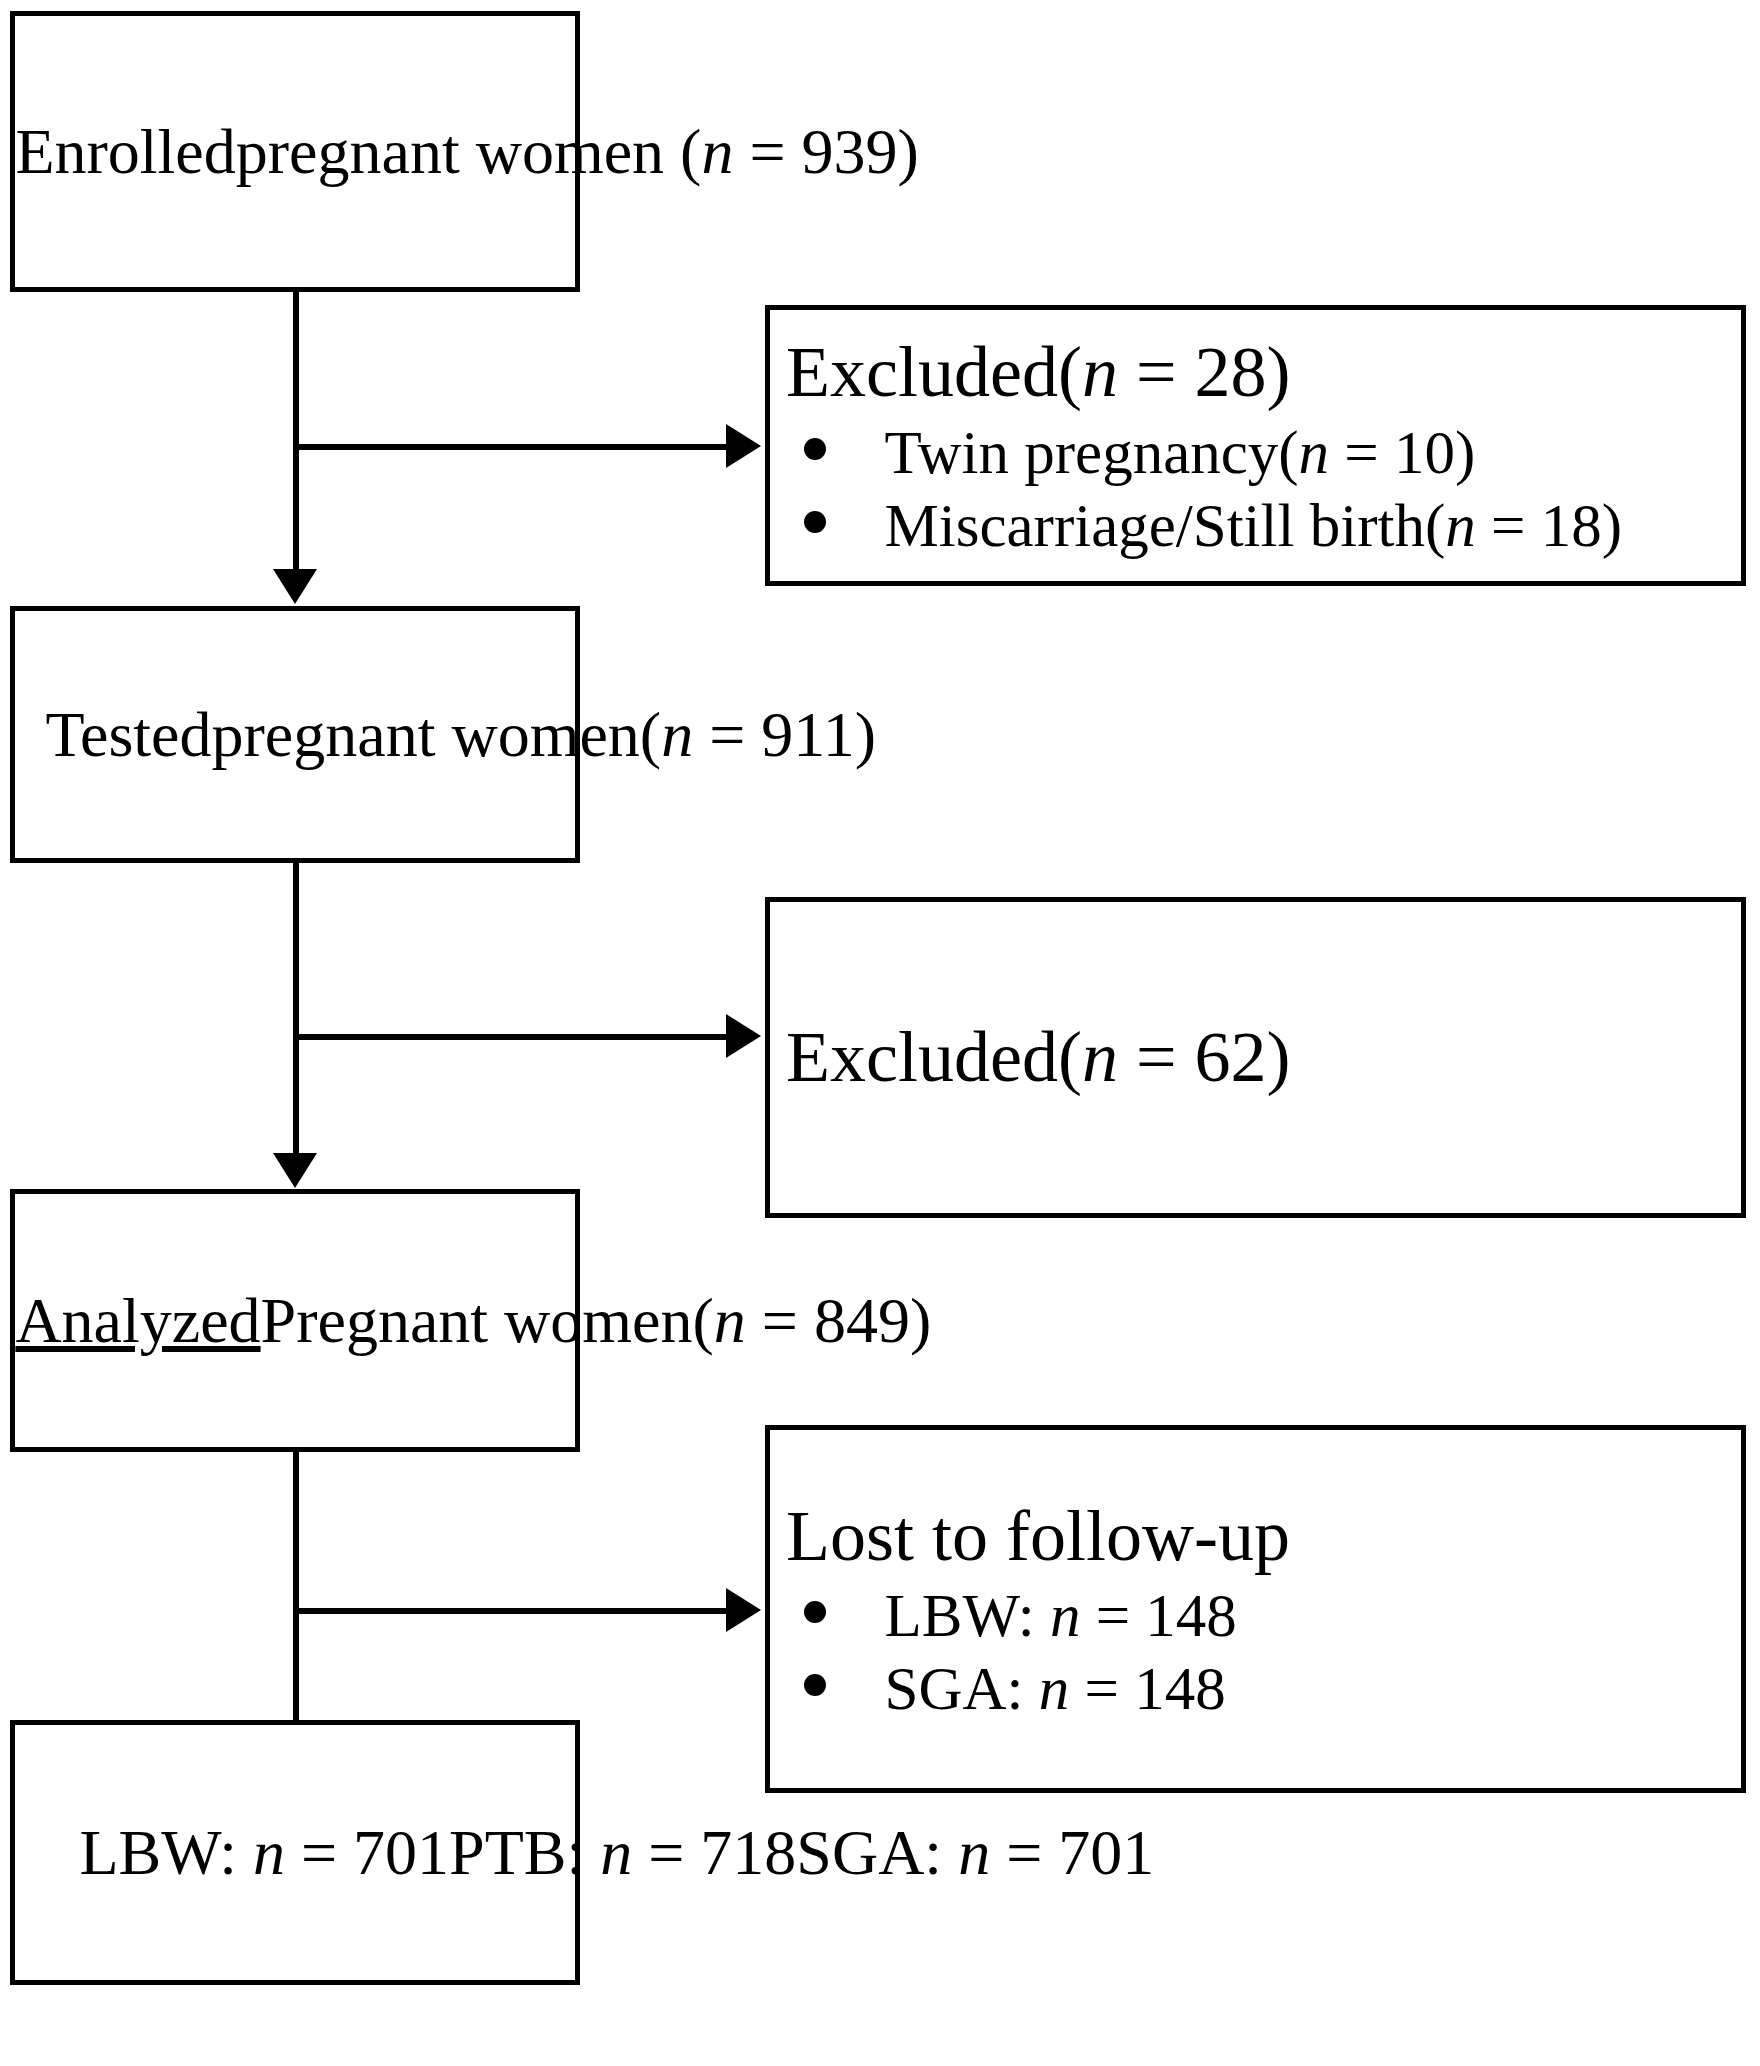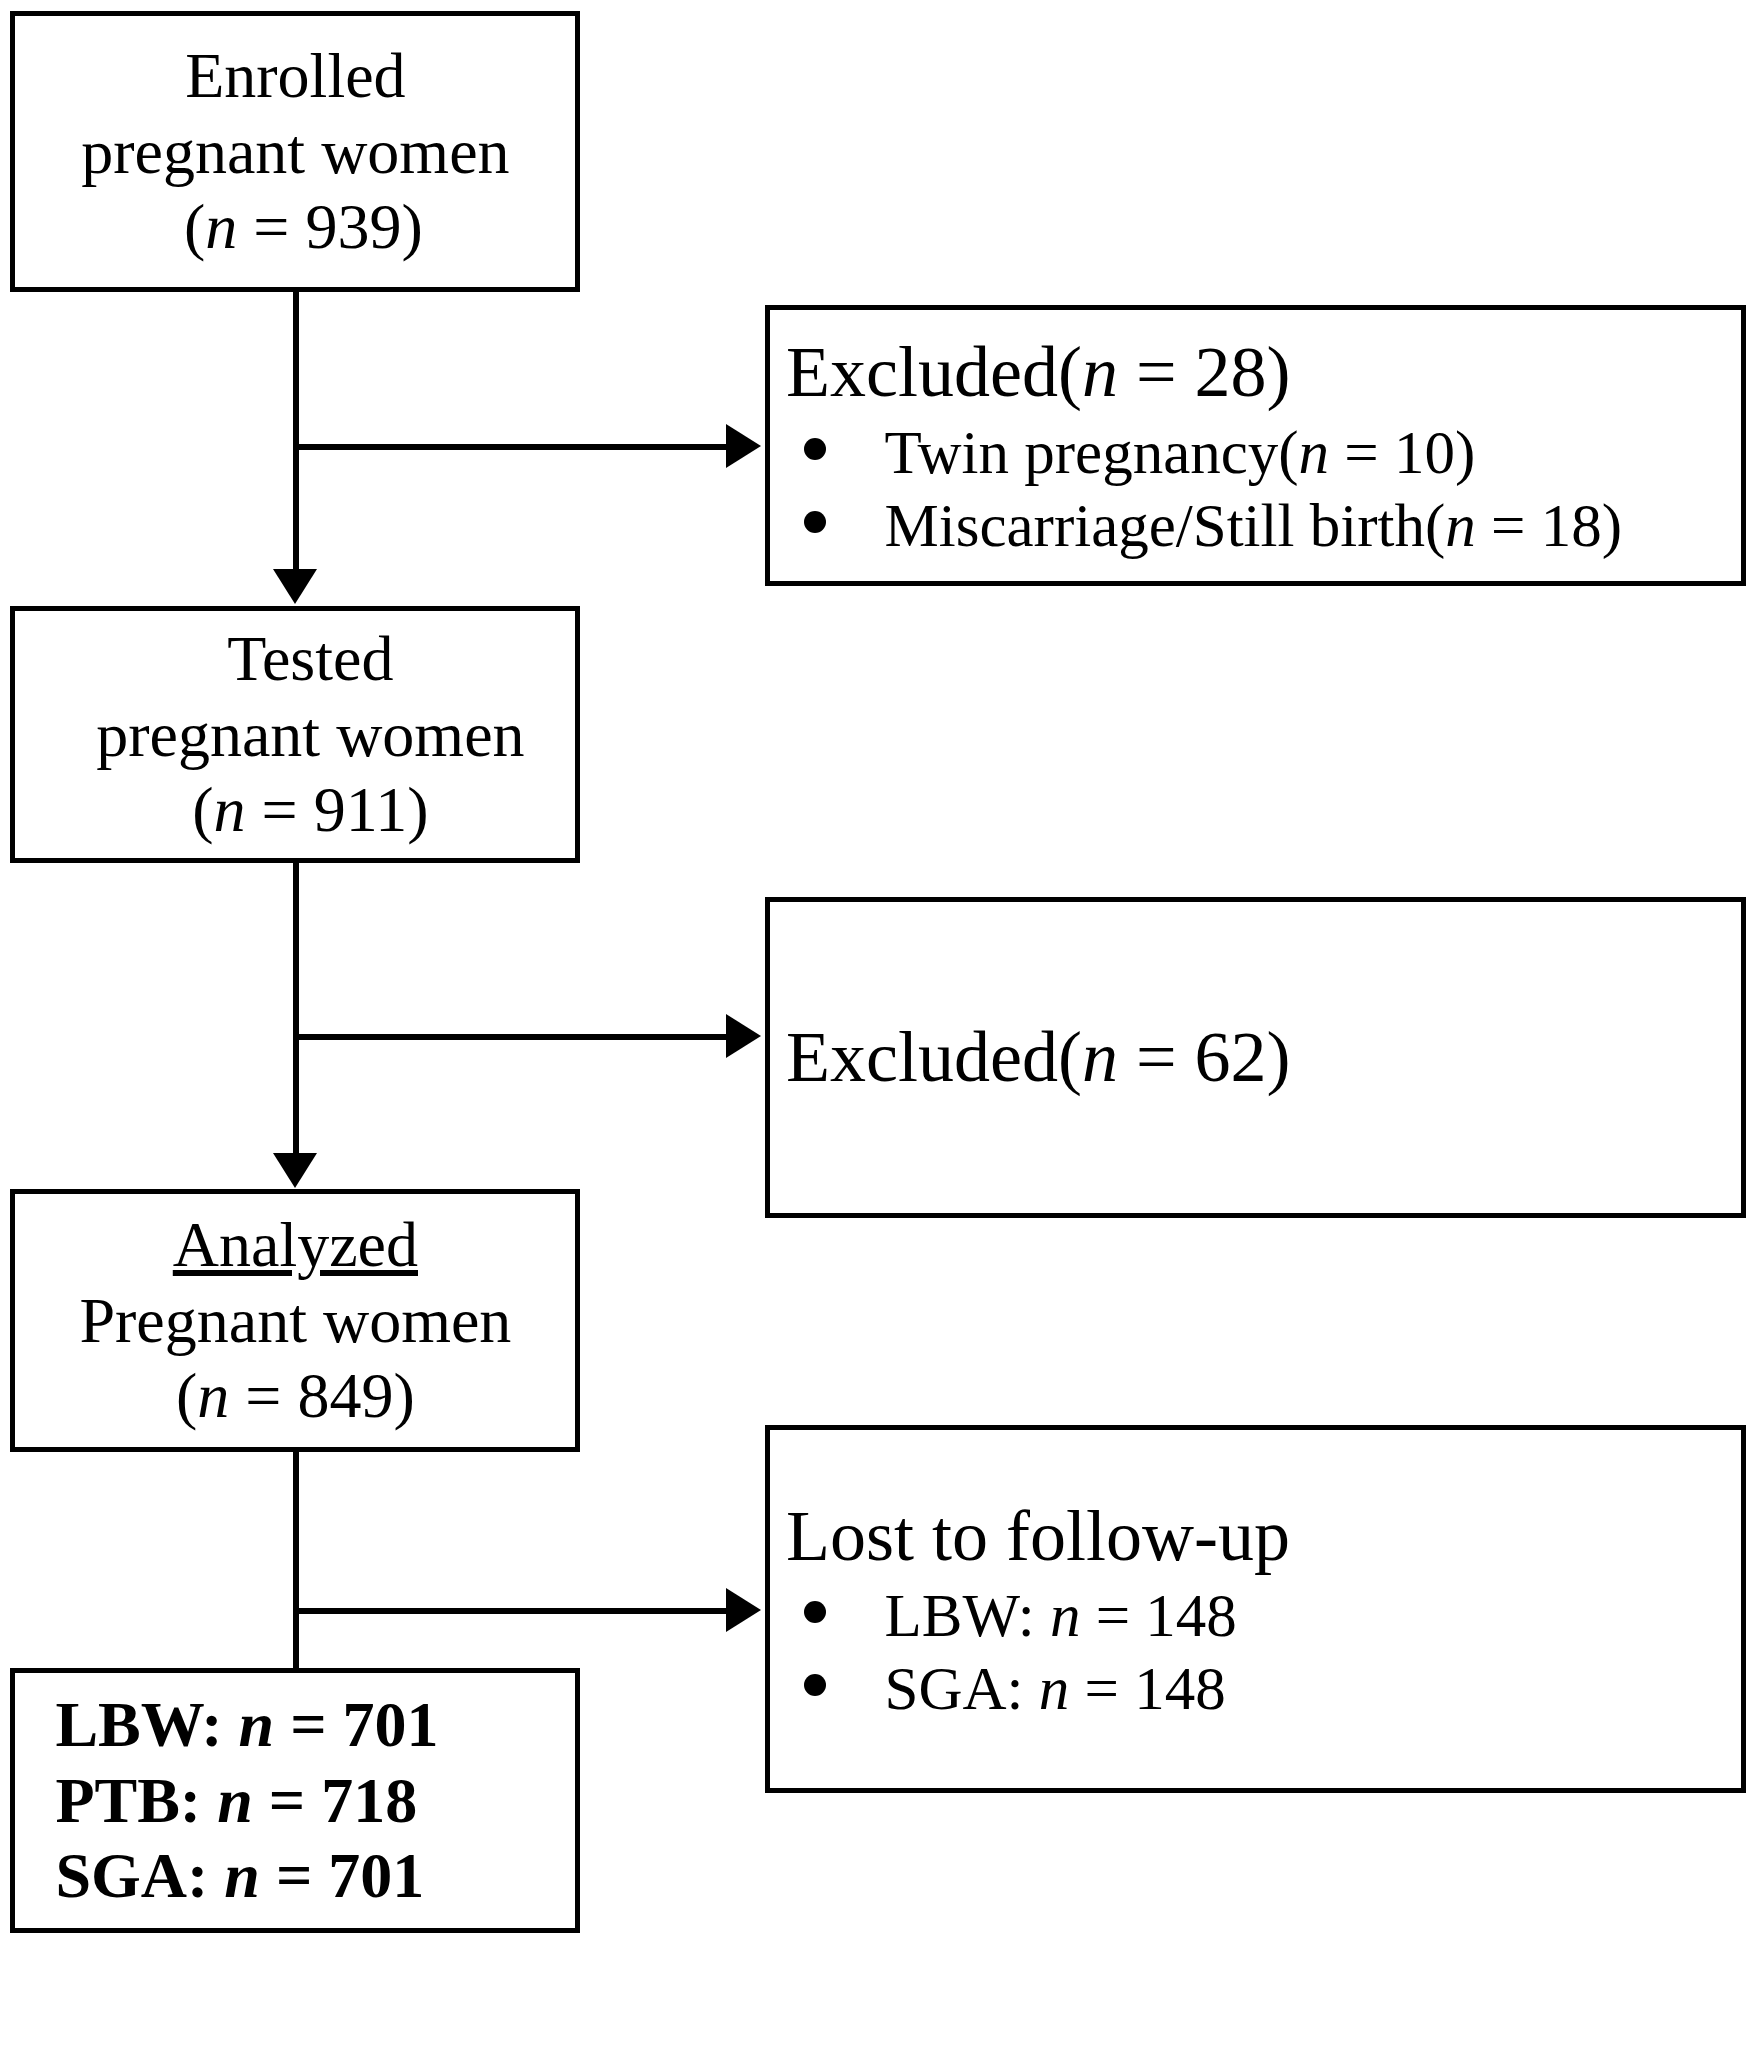--- a/index.html
+++ b/index.html
@@ -39,21 +39,21 @@
     position: absolute;
     font-size: 61px;
     line-height: 1.18;
     white-space: pre;
   }
   .line.big {
     font-size: 64px;
   }
   .stack {
     display: flex;
-    flex-direction: column;
+    flex-direction: row;
     width: 100%;
   }
   .stack .line {
     position: static;
   }
   .ital {
     font-style: italic;
   }
   
   .blist {
@@ -186,21 +186,21 @@
         <span class="bullet"></span>
         <span><span>LBW: </span><span class="ital">n</span><span> = 148</span></span>
       </div>
       <div class="brow">
         <span class="bullet"></span>
         <span><span>SGA: </span><span class="ital">n</span><span> = 148</span></span>
       </div>
     </div>
   </div>
 
-  <div class="node lefty" style="left:10.4px; top:1668px; width:570px; height:265px; padding-left:40px;font-weight:bold;">
+  <div class="node lefty" style="left:10.4px; top:1720px; width:570px; height:265px; padding-left:64px;">
     <div class="stack">
       <div class="line big"><span>LBW: </span><span class="ital">n</span><span> = 701</span></div>
       <div class="line big"><span>PTB: </span><span class="ital">n</span><span> = 718</span></div>
       <div class="line big"><span>SGA: </span><span class="ital">n</span><span> = 701</span></div>
     </div>
   </div>
 
 </div>
 
 

